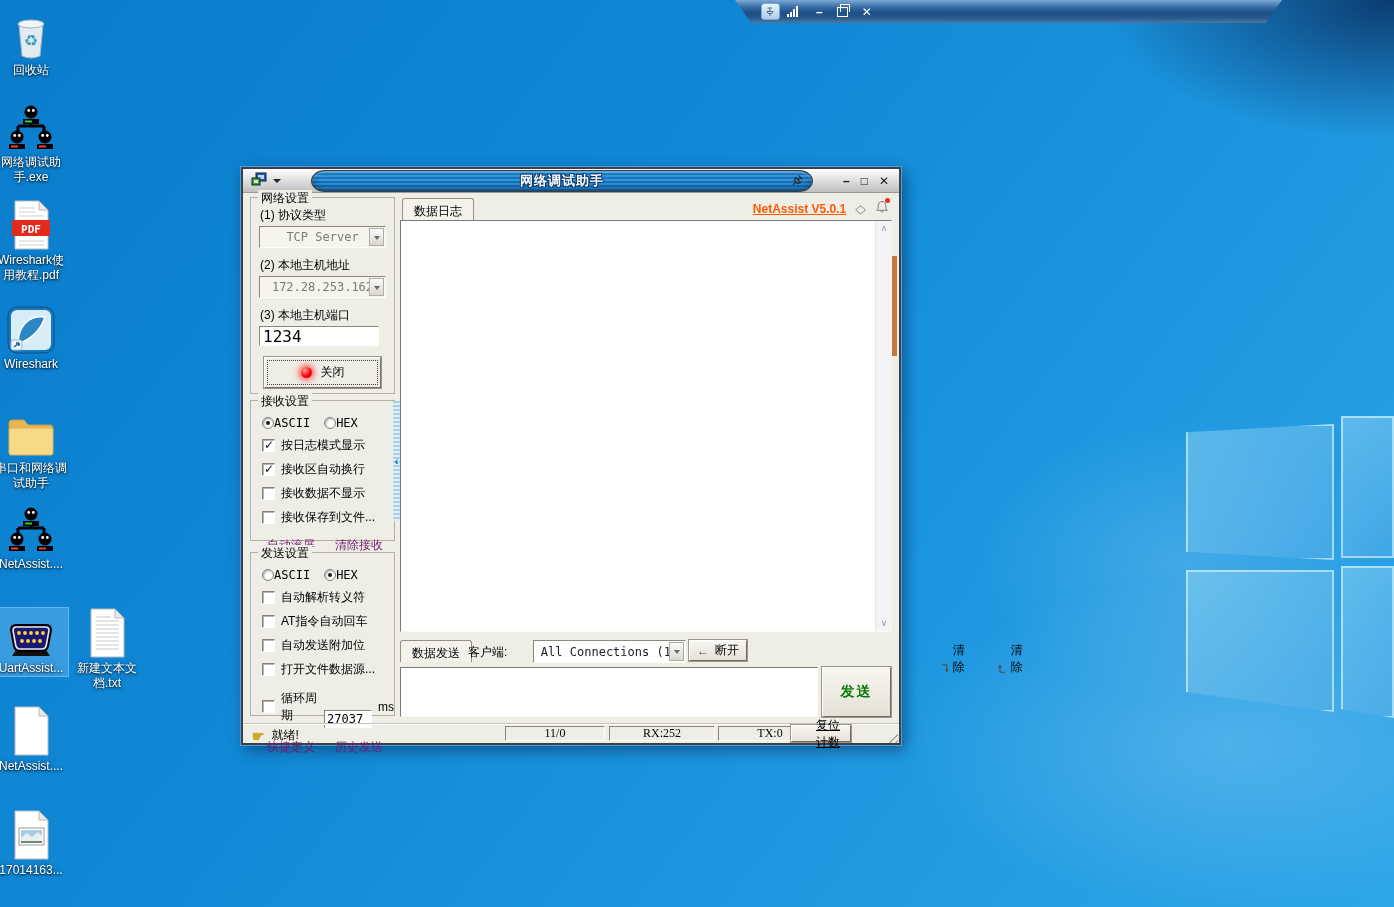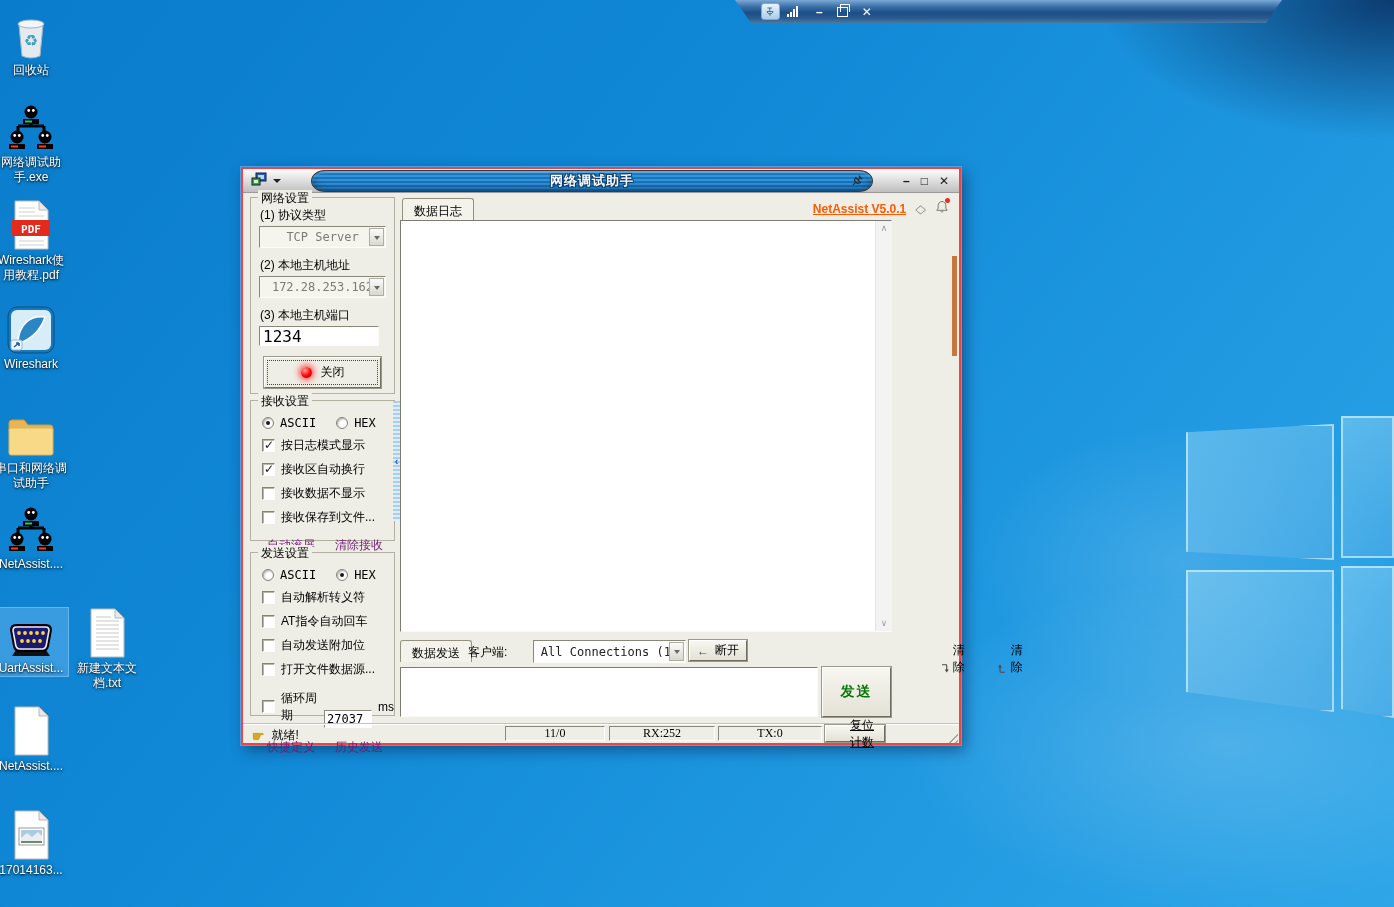--- a/index.html
+++ b/index.html
@@ -36,22 +36,22 @@
     border:1px solid #7fa9cc;display:flex;align-items:center;justify-content:center;margin-right:7px;}
   .rdp-sig{display:flex;align-items:flex-end;gap:1px;height:11px;margin-right:8px;}
   .rdp-sig i{display:block;width:2px;background:#fff;}
   .rdp-addr{flex:1;text-align:center;font-size:12px;letter-spacing:.3px;}
   .rdp-btns{display:flex;align-items:center;gap:14px;margin-left:10px;}
   .rdp-btn{font-size:12px;font-weight:bold;color:#fff;line-height:1;cursor:pointer;}
   .rdp-restore{width:9px;height:8px;border:1px solid #fff;position:relative;background:transparent;}
   .rdp-restore::before{content:"";position:absolute;left:2px;top:-4px;width:8px;height:7px;border:1px solid #fff;border-bottom:none;}
 
   
-  .win{position:absolute;left:241px;top:167px;width:720px;height:578px;box-sizing:border-box;
-    background:#efeee6;border:2px solid #ef4444;outline:1px solid #4e9ee8;
+  .win{position:absolute;left:241px;top:167px;width:660px;height:578px;box-sizing:border-box;
+    background:#efeee6;border:2px solid #404040;outline:1px solid #4e9ee8;
     box-shadow:4px 5px 14px rgba(0,10,40,.45);font-size:12px;color:#000;}
   .tbar{position:absolute;left:0;top:0;right:0;height:24px;
     background:linear-gradient(#fefefe,#d2d2d2 70%,#bfbfbf);display:flex;align-items:center;border-bottom:1px solid #9a9a9a;box-sizing:border-box;}
   .tb-left{width:58px;display:flex;align-items:center;gap:6px;padding-left:8px;}
   .tb-arrow{width:0;height:0;border:4px solid transparent;border-top-color:#222;margin-top:4px;}
   .tb-blue{flex:1;height:20px;margin:1px 2px;border:1px solid #3a3a3a;border-radius:14px/11px;position:relative;
     background:repeating-linear-gradient(180deg,#2f96dd 0 2px,#1b72b8 2px 4px);
     box-shadow:inset 0 -4px 6px rgba(0,30,70,.45),inset 0 2px 2px rgba(255,255,255,.25);
     display:flex;align-items:center;justify-content:center;}
   .tb-title{color:#fff;font-weight:bold;font-size:13px;letter-spacing:1px;
@@ -70,21 +70,21 @@
   .combo .db{position:absolute;right:1px;top:1px;bottom:1px;width:15px;background:linear-gradient(#fbfbfb,#d9d8cf);
     border:1px solid #b0aea0;box-sizing:border-box;display:flex;align-items:center;justify-content:center;}
   .tri{width:0;height:0;border:3.5px solid transparent;border-top:4.5px solid #6a6a60;margin-top:4px;}
   .tinput{height:18px;margin:0 8px;border:1px solid;border-color:#8a887a #fdfdfd #fdfdfd #8a887a;background:#fff;
     font-family:"DejaVu Sans Mono","Liberation Mono",monospace;font-size:16px;color:#000000;padding:0 3px;display:block;width:112px;}
   .closebtn{margin:11px 13px 0;height:29px;background:#efeee6;border:1px solid;border-color:#fff #72705f #72705f #fff;
     box-shadow:0 0 0 1px #9a988a;outline:1px dotted #444;outline-offset:-4px;
     display:flex;align-items:center;justify-content:center;gap:9px;cursor:pointer;}
   .led{width:11px;height:11px;border-radius:50%;background:radial-gradient(circle at 35% 30%,#ff9d9d,#f00 55%,#9c0000);
     box-shadow:0 0 6px 2px rgba(255,40,40,.85);}
-  .radrow{display:flex;align-items:center;margin:15px 0 0 11px;gap:6px;}
+  .radrow{display:flex;align-items:center;margin:15px 0 0 11px;}
   .rad{width:12px;height:12px;border-radius:50%;background:#fff;border:1px solid #858375;box-shadow:inset 1px 1px 2px rgba(0,0,0,.35);box-sizing:border-box;position:relative;}
   .rad.checked::after{content:"";position:absolute;left:3px;top:3px;width:4px;height:4px;border-radius:50%;background:#1a1a1a;}
   .radlbl{margin-right:14px;font-family:"DejaVu Sans Mono","Liberation Mono",monospace;}
   .ckrow{display:flex;align-items:center;gap:6px;margin:7px 0 0 11px;}
   .ckbox{width:13px;height:13px;background:#fff;border:1px solid;border-color:#858375 #fdfdfd #fdfdfd #858375;
     box-shadow:inset 1px 1px 0 #b9b7aa;box-sizing:border-box;position:relative;flex:0 0 auto;}
   .ckbox.checked::after{content:"✓";position:absolute;left:1px;top:-2px;font-size:12px;font-weight:bold;color:#111;}
   .minput{width:42px;height:16px;border:1px solid;border-color:#8a887a #fdfdfd #fdfdfd #8a887a;background:#fff;
     font-family:"DejaVu Sans Mono","Liberation Mono",monospace;font-size:12px;padding:0 2px;margin-top:25px;}
   .linkrow{display:flex;gap:20px;margin:11px 0 0 16px;}
@@ -122,21 +122,21 @@
   .sendarea{position:absolute;left:157px;top:498px;width:492px;height:52px;}
   .sendtext{position:absolute;left:0;top:0;width:418px;height:50px;box-sizing:border-box;resize:none;
     border:1px solid;border-color:#7e7c70 #fbfbf6 #fbfbf6 #7e7c70;background:#fff;font:12px "DejaVu Sans Mono",monospace;}
   .sendbtn{position:absolute;left:422px;top:0;width:69px;height:50px;color:#067806;font-weight:bold;font-size:14px;letter-spacing:2px;}
 
   .sbar{position:absolute;left:0;right:0;top:554px;height:20px;border-top:1px solid #c6c4b6;box-shadow:inset 0 1px 0 #fff;}
   .sb-ready{position:absolute;left:9px;top:3px;display:flex;align-items:center;gap:7px;}
   .hand{color:#d8a71e;font-size:14px;line-height:1;text-shadow:0 0 1px #7a5a00;}
   .seg{position:absolute;top:2px;height:15px;border:1px solid;border-color:#8a887a #fdfdfd #fdfdfd #8a887a;box-sizing:border-box;
     display:flex;align-items:center;justify-content:center;font-family:Liberation Serif, serif;font-size:12px;}
-  .rstbtn{position:absolute;left:582px;top:1px;width:60px;height:17px;text-decoration:underline;padding-left:24px;}
+  .rstbtn{position:absolute;left:548px;top:1px;width:60px;height:17px;text-decoration:underline;padding-left:24px;}
   .grip{position:absolute;right:1px;bottom:1px;width:13px;height:13px;
     background:repeating-linear-gradient(135deg,#a6a496 0 1px,transparent 1px 4px);
     clip-path:polygon(100% 0,100% 100%,0 100%);cursor:nwse-resize;}
 </style>
 </head>
 <body>
 
 <div>
   <div class="pane pane-tl"></div>
   <div class="pane pane-tr"></div>

